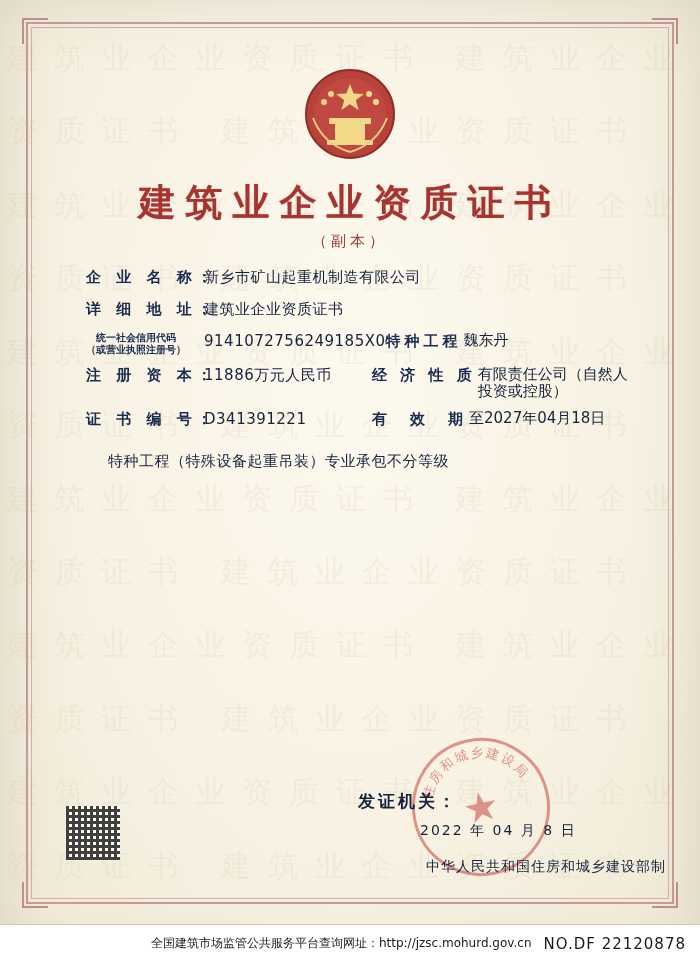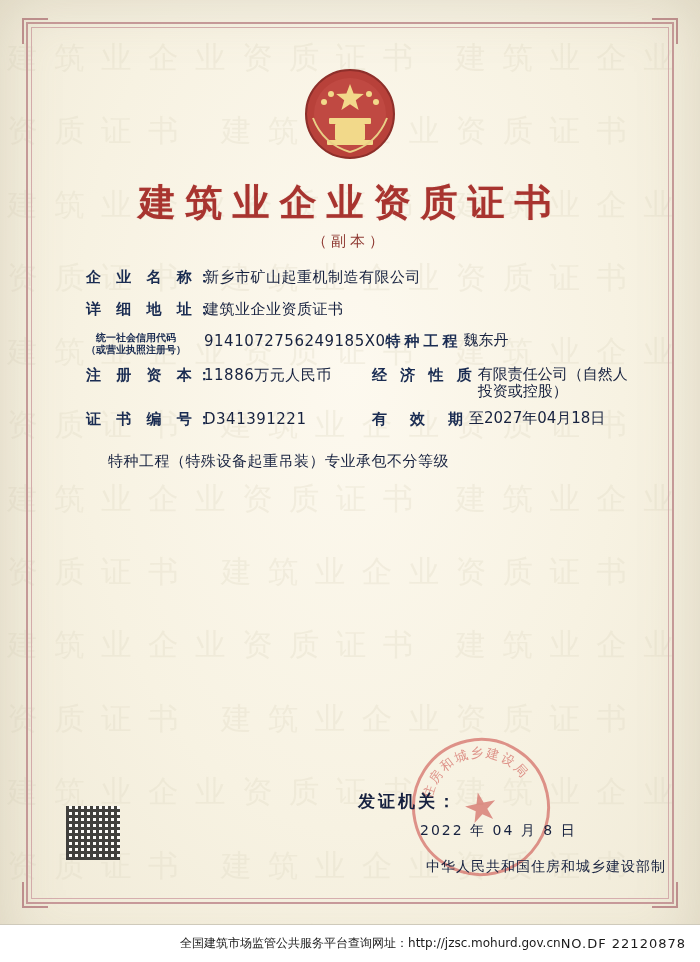--- a/index.html
+++ b/index.html
@@ -187,21 +187,21 @@
 
   .bottombar{
     position:absolute;left:0;right:0;bottom:0;height:38px;
     background:#ffffff;
     border-top:1px solid #cfcabb;
     display:flex;align-items:center;justify-content:flex-end;
     padding:0 14px;
     box-sizing:border-box;
     font-size:12px;color:#1a1a1a;
   }
-  .bottombar .right{font-size:13px;letter-spacing:1px;}
+  .bottombar .right{font-size:15px;letter-spacing:1px;margin-left:12px;}
   .edge{
     position:absolute;inset:0;
     box-shadow:inset 0 0 60px rgba(150,140,110,.25);
     pointer-events:none;
   }
 </style>
 </head>
 <body>
 
 <div class="certificate">

